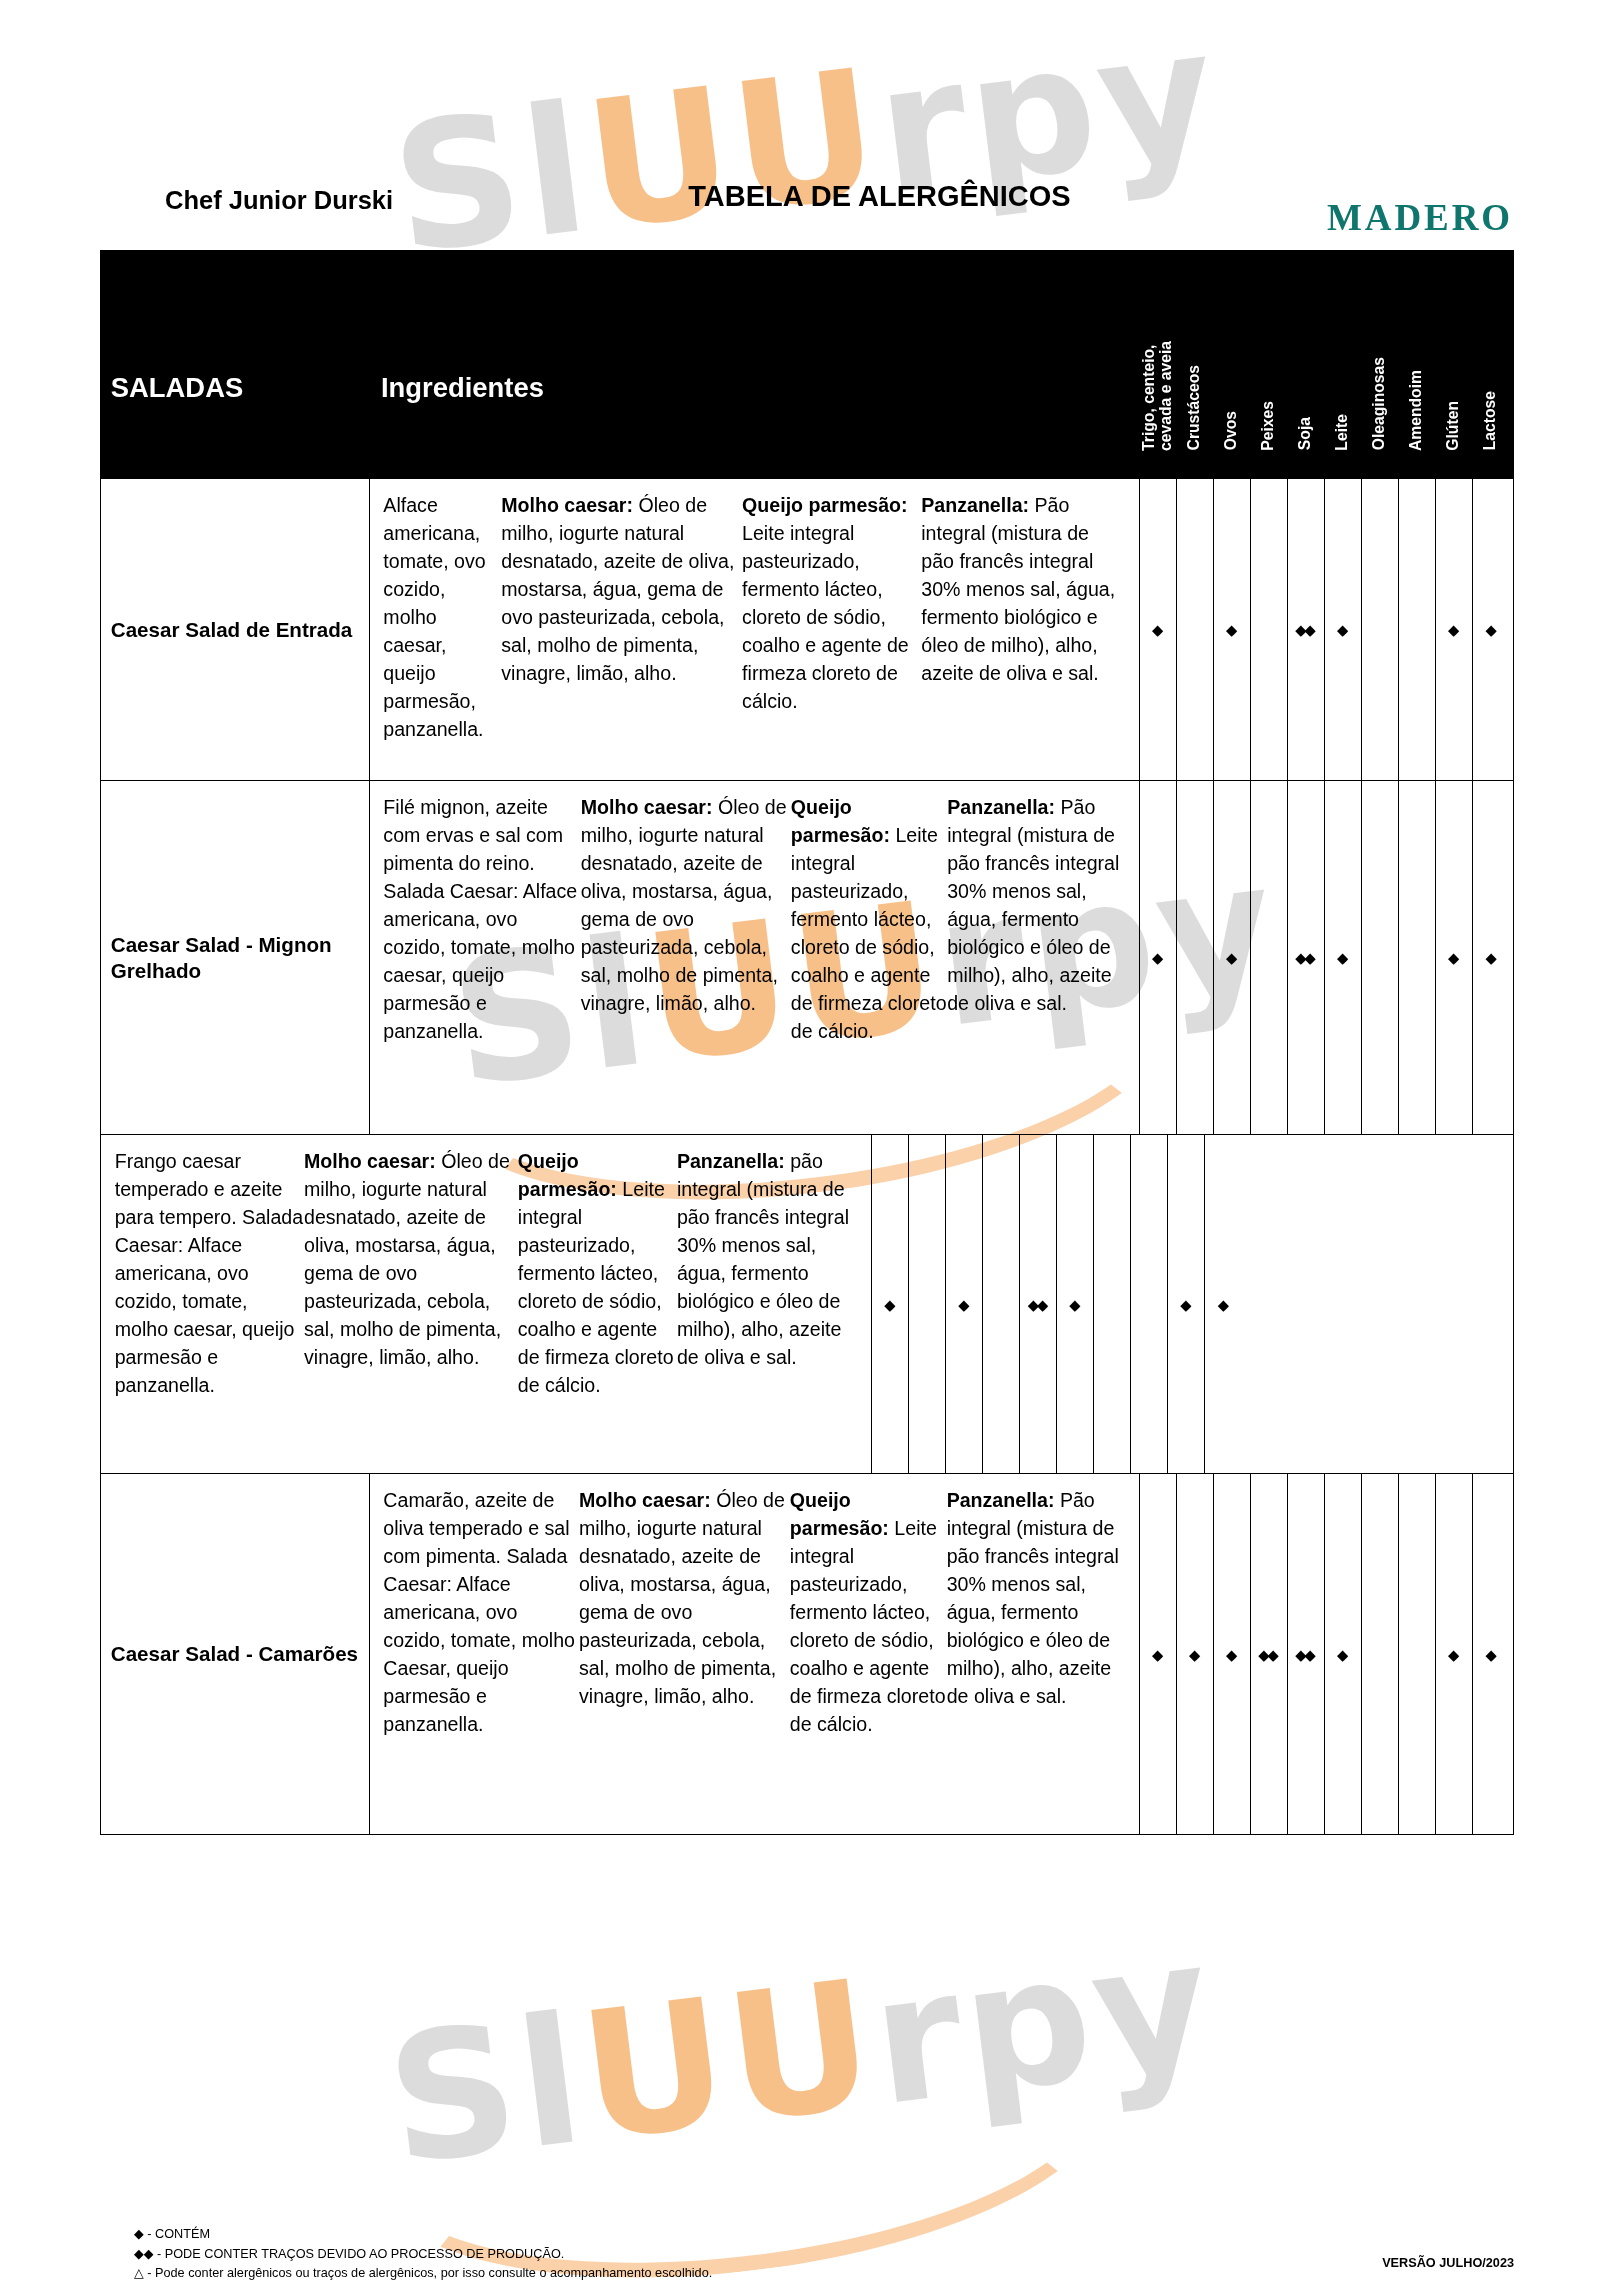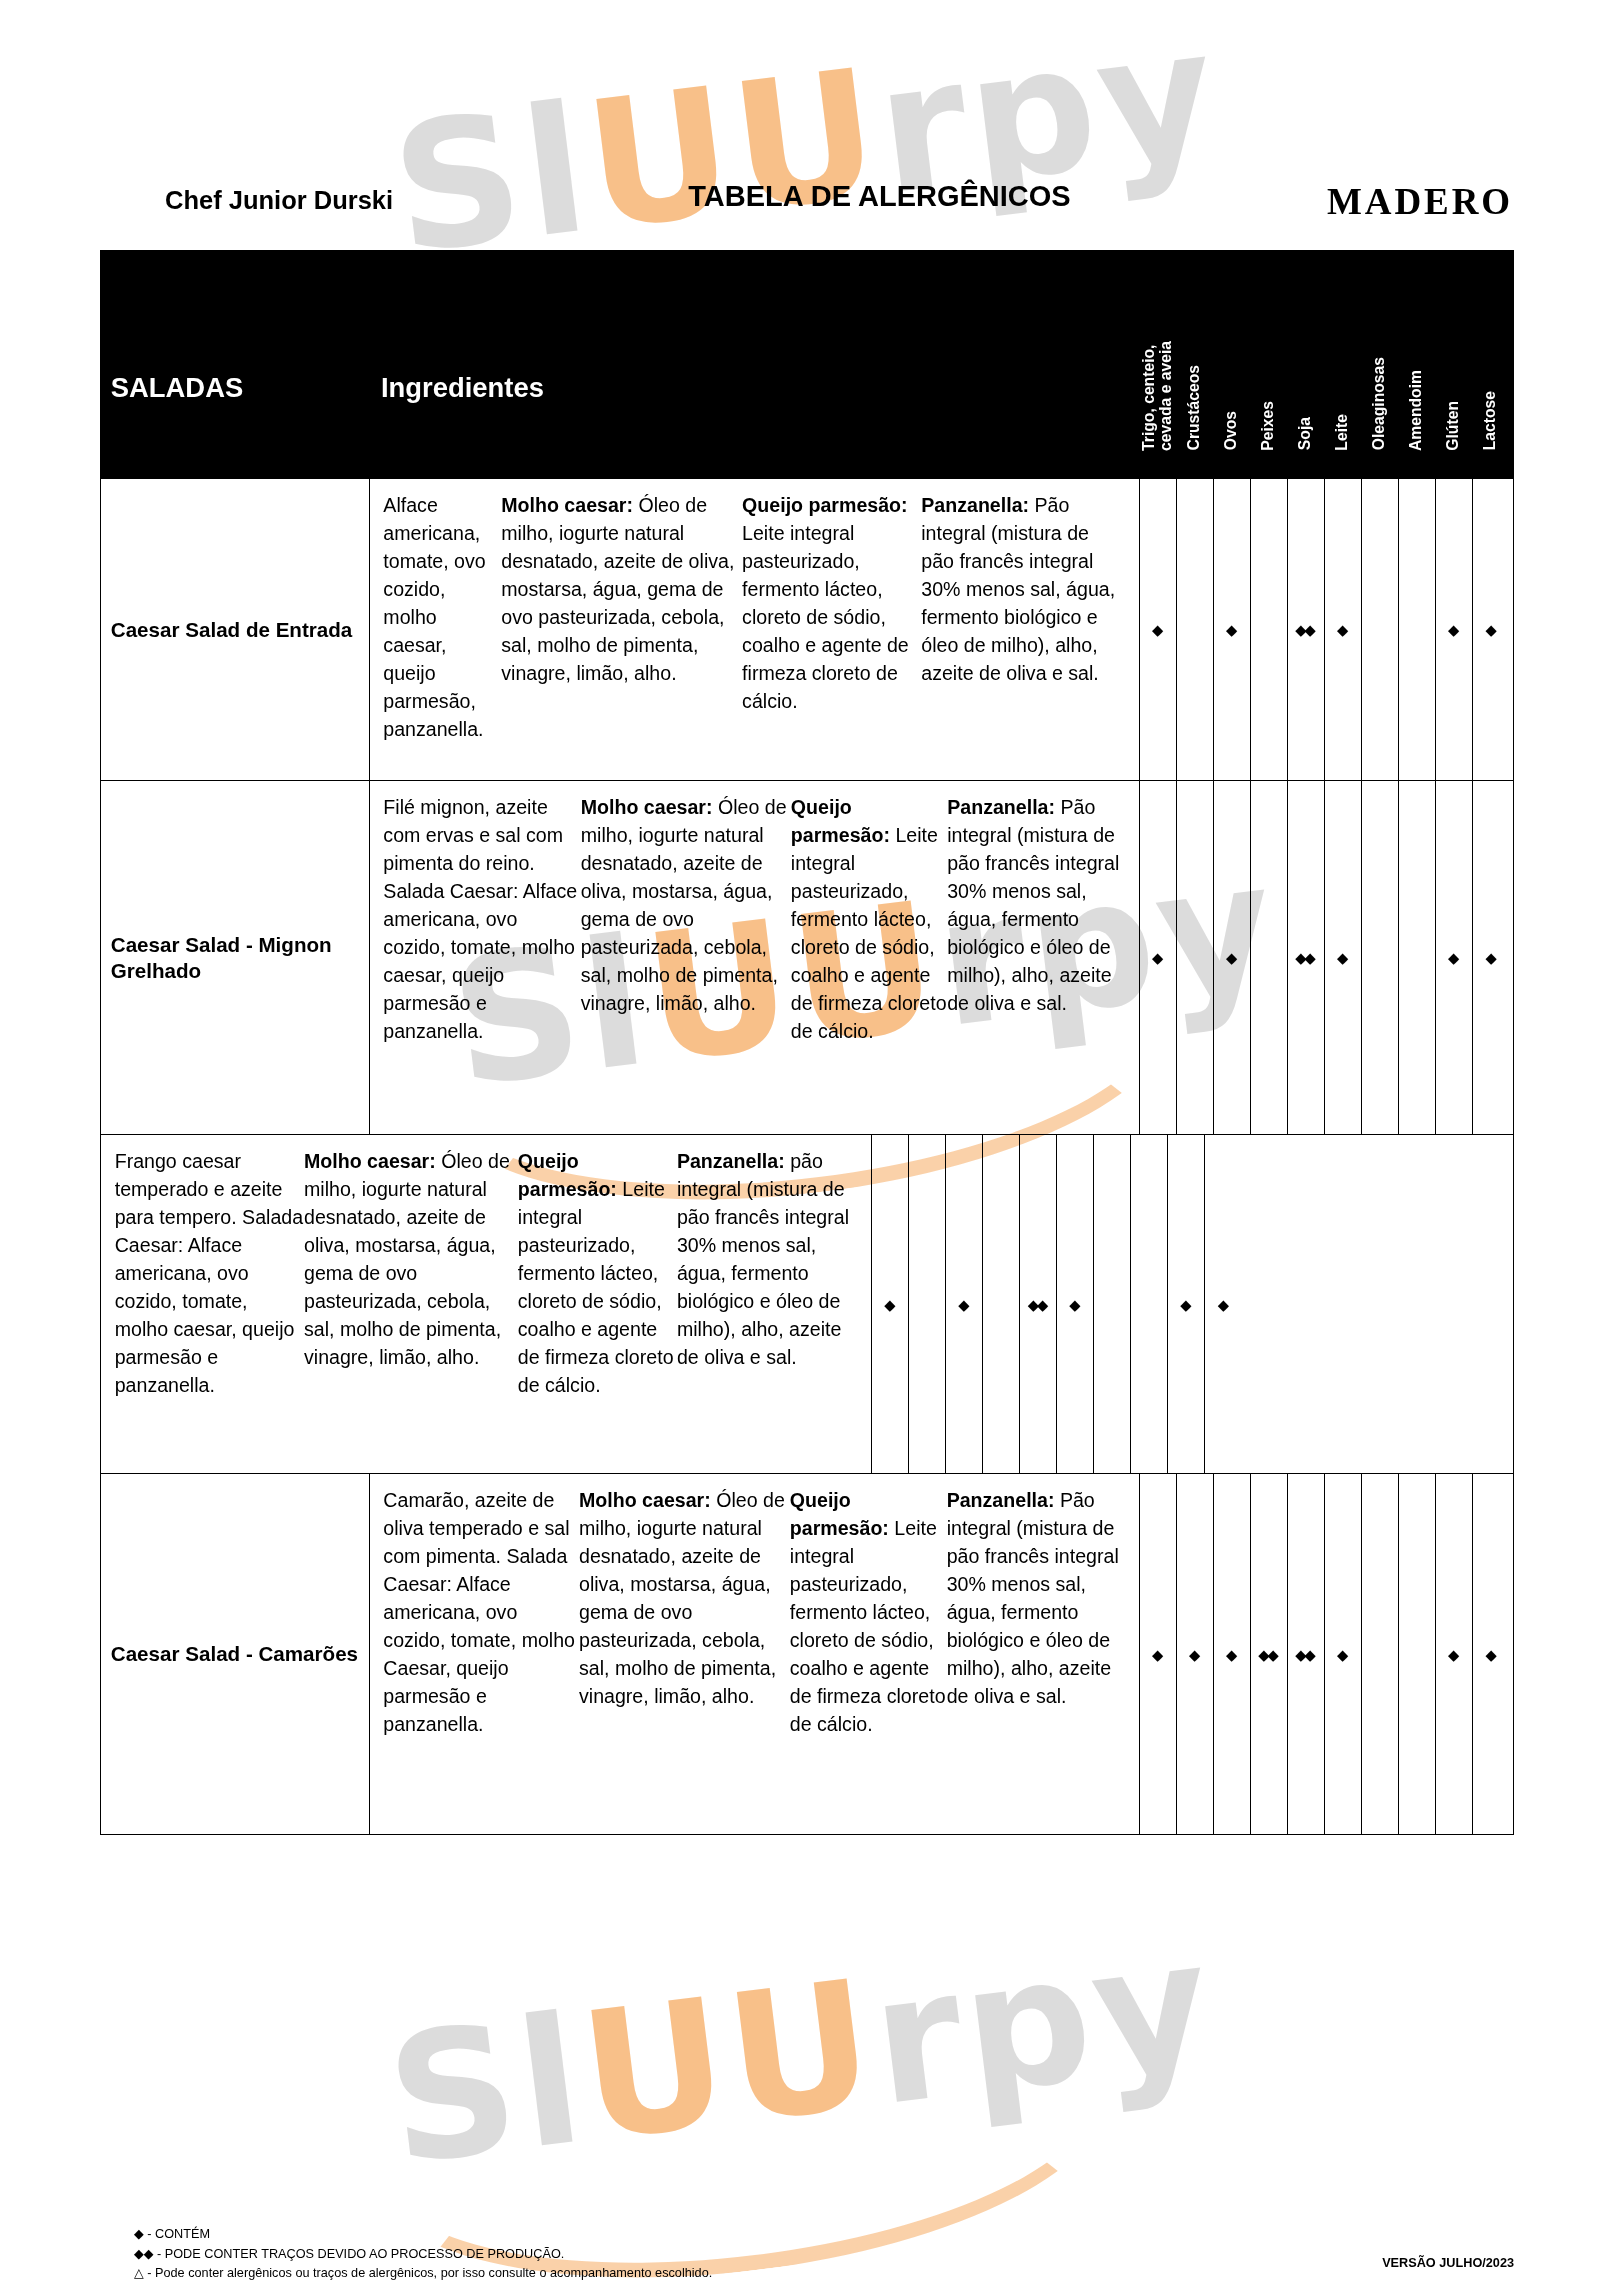--- a/index.html
+++ b/index.html
@@ -18,22 +18,22 @@
   .wm1 { left: 392px; top: 39px; }
   .wm2 { left: 451px; top: 872px; }
   .wm3 { left: 387px; top: 1950px; }
 
   
   .content { position: relative; z-index: 2; width: 100%; height: 100%; }
 
   .chef { position: absolute; left: 165px; top: 186px; font-size: 25.5px; font-weight: bold; color: #000; }
   .doc-title { position: absolute; left: 669px; top: 180px; width: 421px; text-align: center;
                font-size: 29px; font-weight: bold; color: #000; }
-  .brand { position: absolute; left: 1327px; top: 180px; font-family: "Liberation Serif", "DejaVu Serif", serif;
-           font-size: 37px; font-weight: bold; letter-spacing: 2.9px; color: #000000; }
+  .brand { position: absolute; left: 1327px; top: 196px; font-family: "Liberation Serif", "DejaVu Serif", serif;
+           font-size: 37px; font-weight: bold; letter-spacing: 2.9px; color: #0f766e; }
 
   
   .atable { position: absolute; left: 100px; top: 250px; width: 1414px;
             border: 1px solid #000; border-top: none; }
   .thead { position: relative; height: 228px; background: #000; }
   .th-name { position: absolute; left: 9.8px; bottom: 74px; color: #fff; font-size: 27.4px; font-weight: bold; }
   .th-ing  { position: absolute; left: 280px; bottom: 74px; color: #fff; font-size: 27.4px; font-weight: bold; }
   .th-marks { position: absolute; right: 0; top: 0; bottom: 0; width: 374px; display: flex; }
   .vcell { width: 37px; display: flex; align-items: flex-end; justify-content: center; padding-bottom: 27.4px; }
   .vlabel { writing-mode: vertical-rl; transform: rotate(180deg); color: #fff; font-weight: bold;

